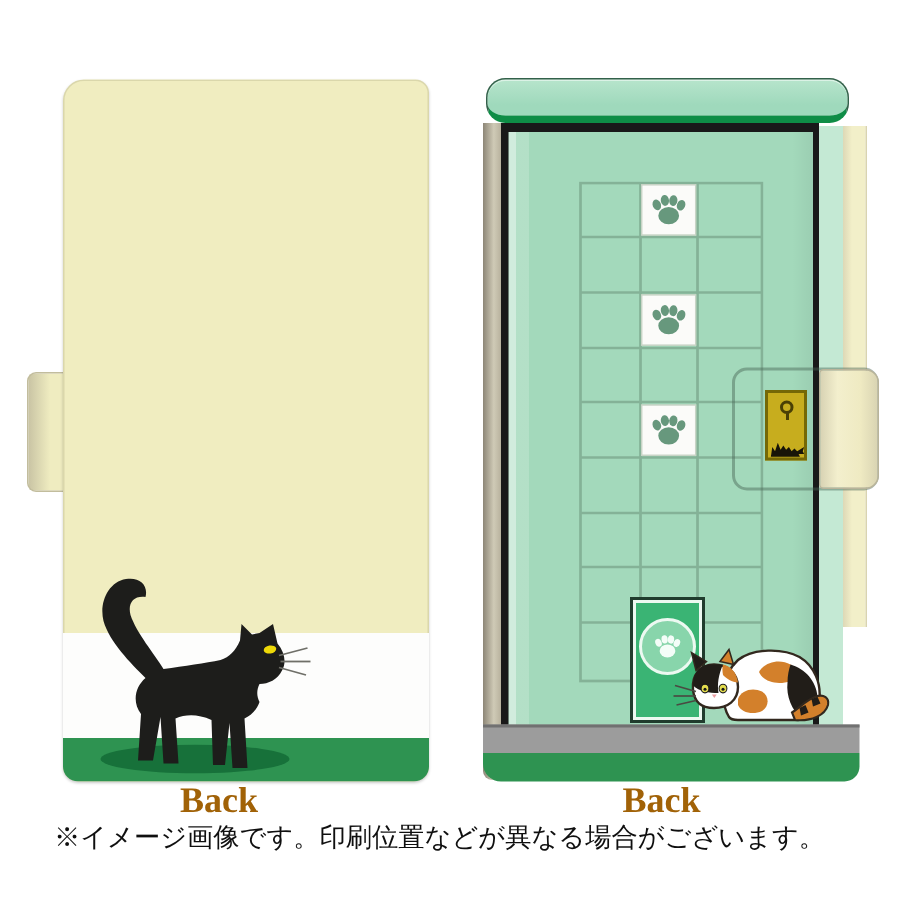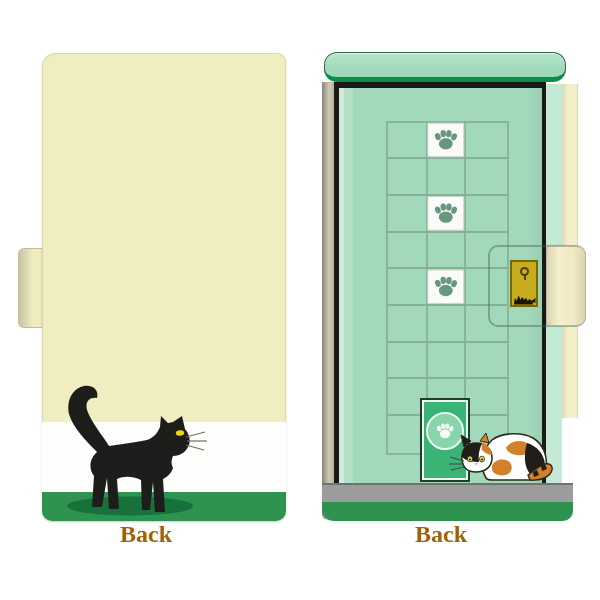--- a/index.html
+++ b/index.html
@@ -232,15 +232,16 @@
       </svg>
     </div>
 
     <div class="front-bar fabric"></div>
   </div>
 
   <div class="view-label label-back">Back</div>
   <div class="view-label label-front">Back</div>
 
   <div class="notes">
+    <div>※イメージ画像です。印刷位置などが異なる場合がございます。</div>
   </div>
 
 </div>
 
 </body></html>

